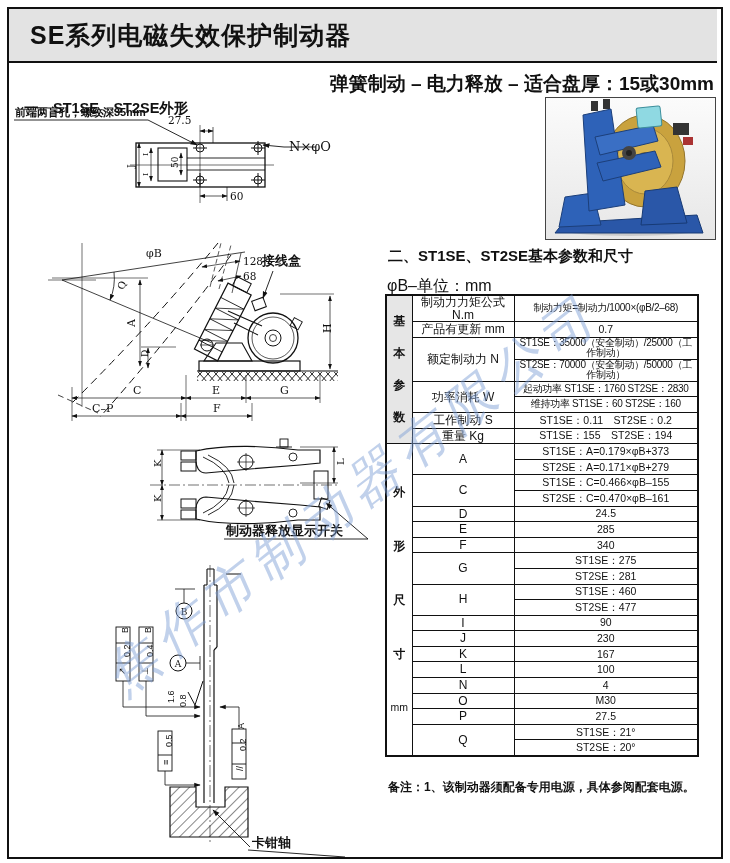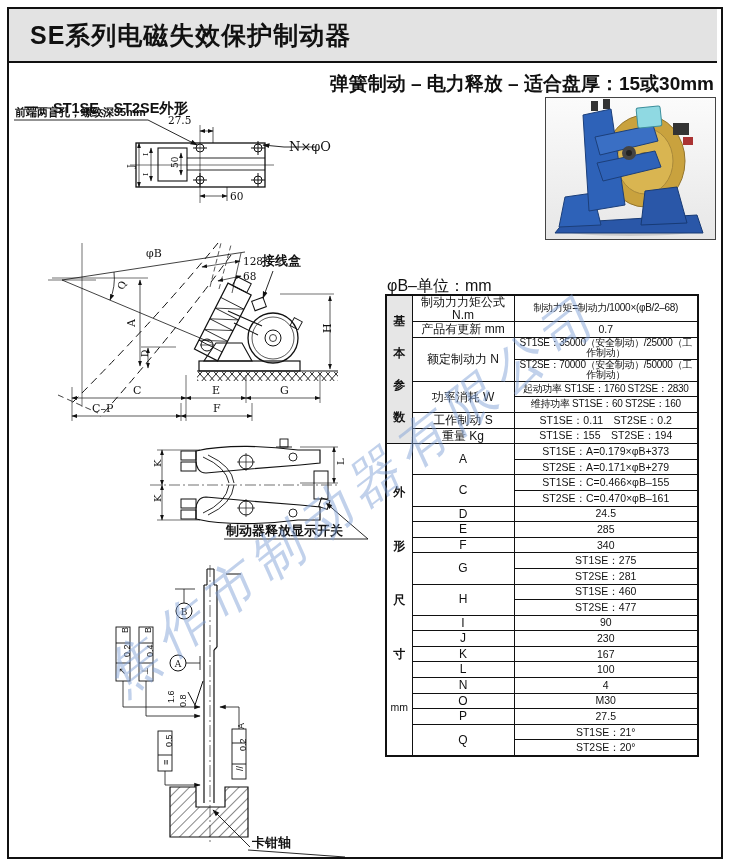--- a/index.html
+++ b/index.html
@@ -335,20 +335,21 @@
     <polygon points="52,66 110,54 116,70 58,84" fill="#2e62b8" stroke="#1c3f7a"></polygon>
     <circle cx="84" cy="56" r="7" fill="#444"></circle>
       <circle cx="84" cy="56" r="3" fill="#222"></circle>
     <rect x="92" y="10" width="24" height="20" rx="2" transform="rotate(-6 104 20)" fill="#8fd9e2" stroke="#3d8f9c"></rect>
     <rect x="46" y="4" width="7" height="10" fill="#333"></rect>
       <rect x="58" y="2" width="7" height="10" fill="#333"></rect>
     <rect x="128" y="26" width="16" height="12" fill="#333"></rect>
       <rect x="138" y="40" width="10" height="8" fill="#a33"></rect>
   </svg>
 
+  <div id="sec2" class="abs">二、ST1SE、ST2SE基本参数和尺寸</div>
   <div id="unitnote" class="abs">φB–单位：mm</div>
 
   <div id="tablewrap" class="abs">
     <table id="ptable">
       <colgroup>
           <col style="width:26px">
           <col style="width:102px">
           <col style="width:184px">
         </colgroup>
       <tbody>
@@ -472,16 +473,17 @@
             <td class="vcell">ST1SE：21°</td>
           </tr>
           <tr>
             <td class="vcell">ST2SE：20°</td>
           </tr>
         </tbody>
     </table>
   </div>
 
   <div id="notes" class="abs">
+    <div class="n1">备注：1、该制动器须配备专用电源，具体参阅配套电源。</div>
   </div>
 
   <div id="watermark" class="abs">焦作市制动器有限公司</div>
 </div>
 
 </body></html>

